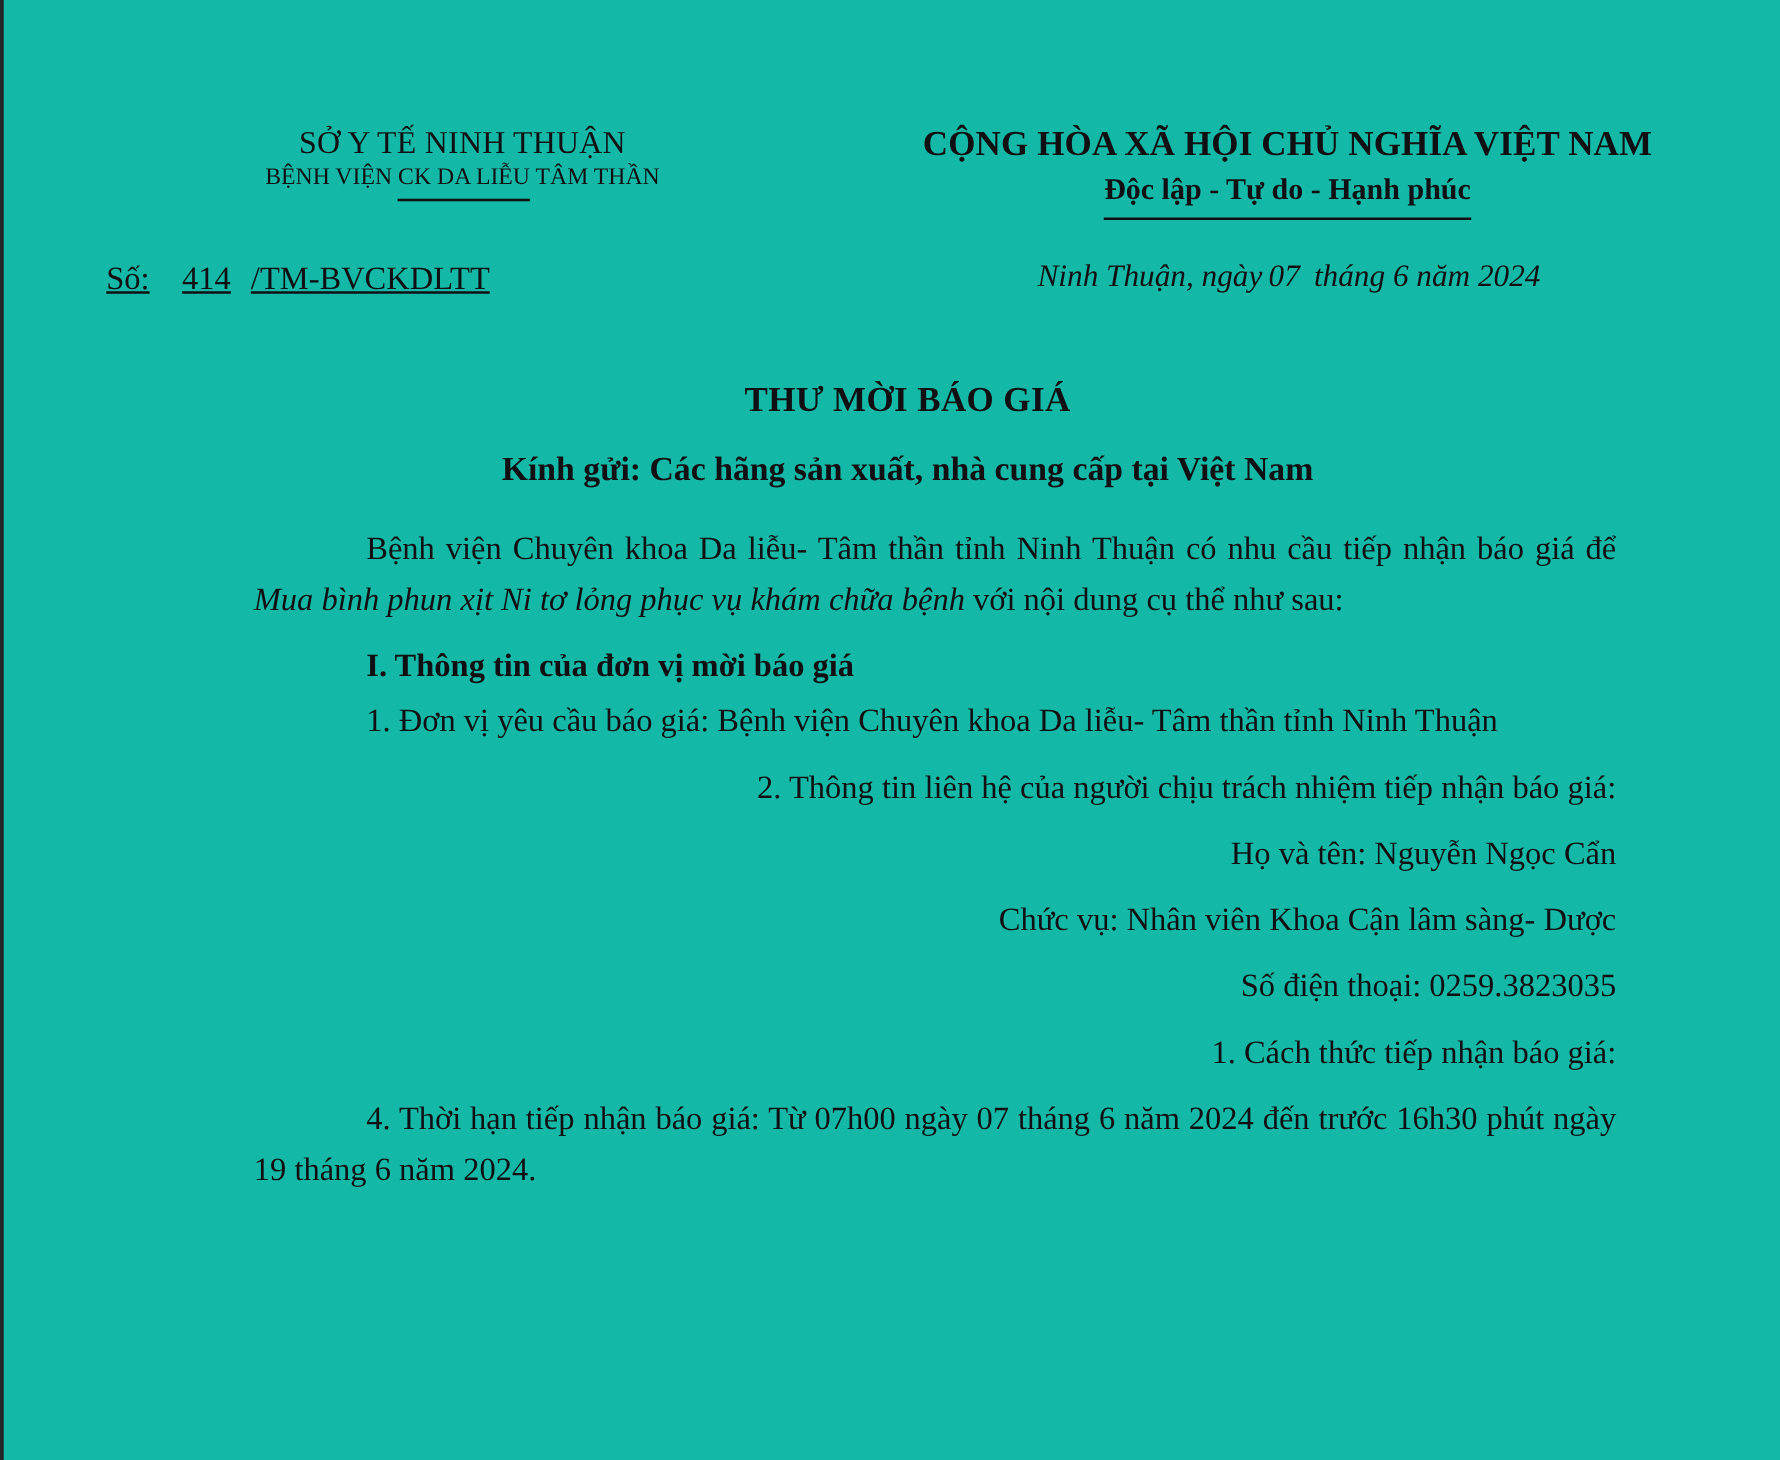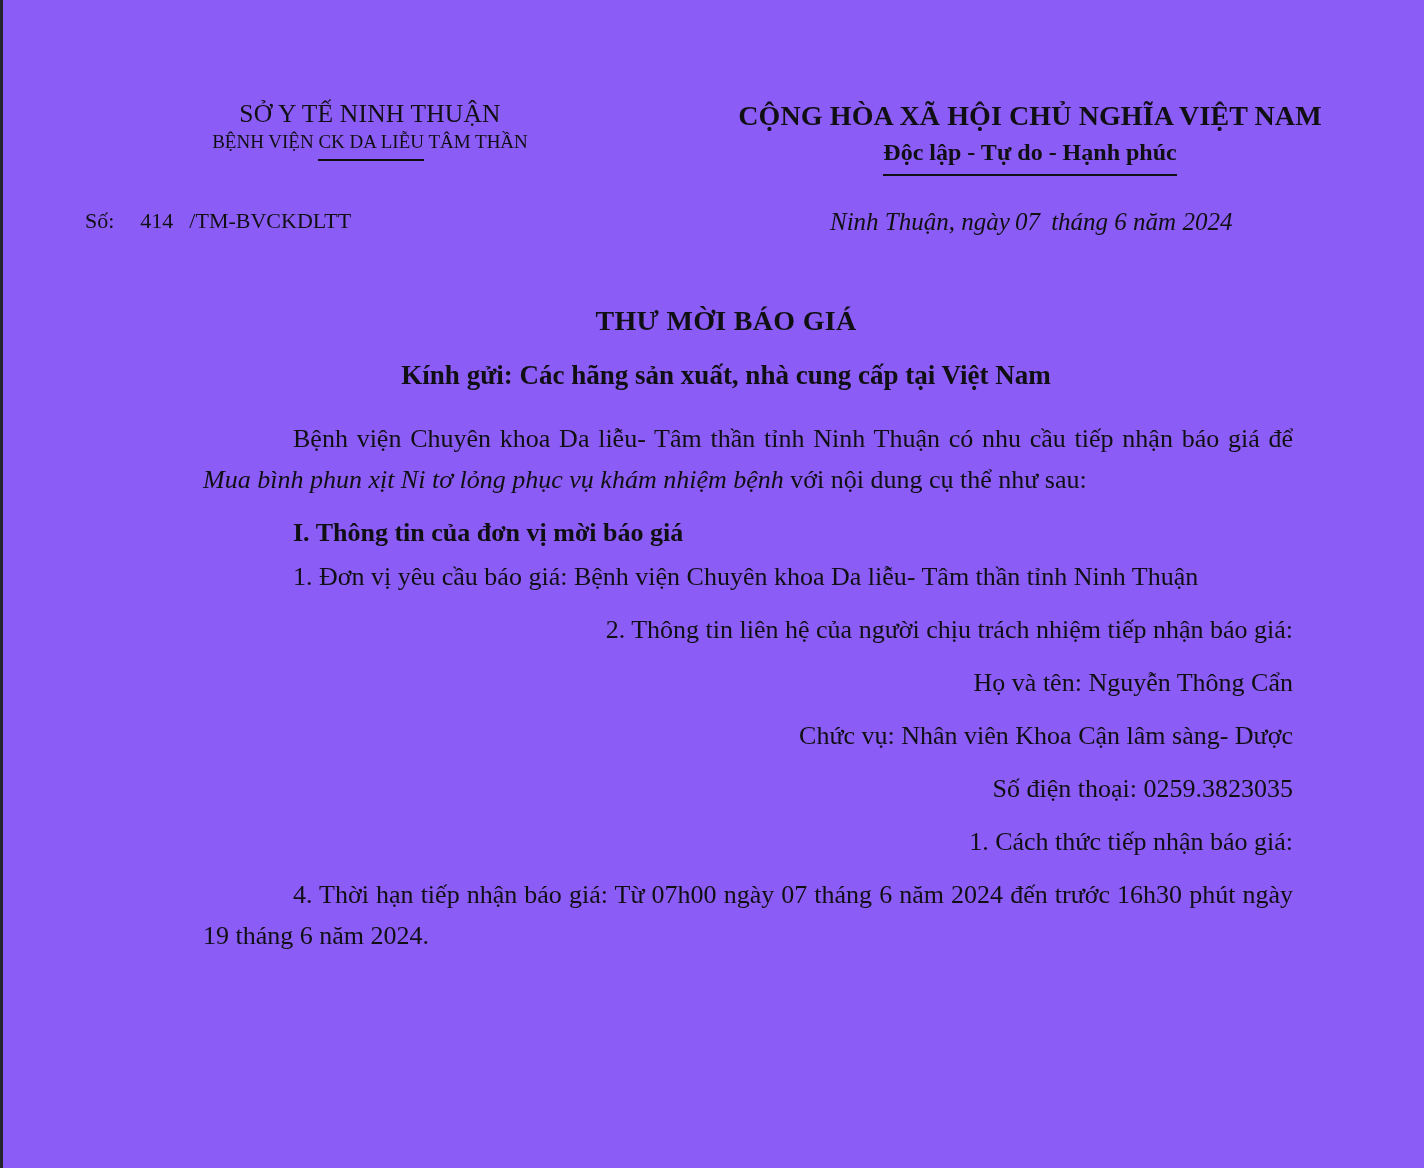--- a/index.html
+++ b/index.html
@@ -12,21 +12,21 @@
     height: 1168px;
     position: relative;
     overflow: hidden;
     font-family: "Liberation Serif", "DejaVu Serif", serif;
     color: #101014;
     -webkit-font-smoothing: antialiased;
   }
   .page {
     position: absolute;
     inset: 0;
-    background: #8b5cf6;
+    background: #14b8a6;
   }
   .left-edge {
     position: absolute;
     left: 0;
     top: 0;
     width: 3px;
     height: 1168px;
     background: #23252b;
   }
   
@@ -83,22 +83,23 @@
     margin-top: 6px;
   }
   .nation-line2 .ul {
     border-bottom: 2.5px solid #101014;
     padding-bottom: 9px;
   }
   .so-line {
     position: absolute;
     left: 85px;
     top: 208px;
-    font-size: 22px;
-    white-space: nowrap;
+    font-size: 26px;
+    white-space: nowrap;
+    text-decoration: underline;
   }
   .so-line .sp1 { display: inline-block; width: 26px; }
   .so-line .sp2 { display: inline-block; width: 16px; }
   .date-line {
     position: absolute;
     left: 830px;
     top: 208px;
     font-style: italic;
     font-size: 25px;
     white-space: nowrap;
@@ -181,29 +182,29 @@
     <div class="date-line"><span>Ninh Thuận, ngày</span><span class="g"></span><span>07</span><span class="g"></span>&nbsp;<span>tháng</span>&nbsp;<span>6</span>&nbsp;<span>năm</span>&nbsp;<span>2024</span></div>
 
   </div>
 
   <div class="doc-title">THƯ MỜI BÁO GIÁ</div>
 
   <div class="salutation">Kính gửi: Các hãng sản xuất, nhà cung cấp tại Việt Nam</div>
 
   <div class="body-block">
 
-    <p class="para"><span>Bệnh viện Chuyên khoa Da liễu- Tâm thần tỉnh Ninh Thuận có nhu cầu tiếp nhận báo giá để </span><span class="it">Mua bình phun xịt Ni tơ lỏng phục vụ khám nhiệm bệnh</span><span> với nội dung cụ thể như sau:</span></p>
+    <p class="para"><span>Bệnh viện Chuyên khoa Da liễu- Tâm thần tỉnh Ninh Thuận có nhu cầu tiếp nhận báo giá để </span><span class="it">Mua bình phun xịt Ni tơ lỏng phục vụ khám chữa bệnh</span><span> với nội dung cụ thể như sau:</span></p>
 
     <p class="section">I. Thông tin của đơn vị mời báo giá</p>
 
     <p class="para">1. Đơn vị yêu cầu báo giá: Bệnh viện Chuyên khoa Da liễu- Tâm thần tỉnh Ninh Thuận</p>
 
     <p class="sub">2. Thông tin liên hệ của người chịu trách nhiệm tiếp nhận báo giá:</p>
 
-    <p class="sub">Họ và tên: Nguyễn Thông Cẩn</p>
+    <p class="sub">Họ và tên: Nguyễn Ngọc Cẩn</p>
 
     <p class="sub">Chức vụ: Nhân viên Khoa Cận lâm sàng- Dược</p>
 
     <p class="sub">Số điện thoại: 0259.3823035</p>
 
     <p class="sub">1. Cách thức tiếp nhận báo giá:</p>
 
 
     <p class="para">4. Thời hạn tiếp nhận báo giá: Từ 07h00 ngày 07 tháng 6 năm 2024 đến trước 16h30 phút  ngày 19 tháng 6 năm 2024.</p>
 

